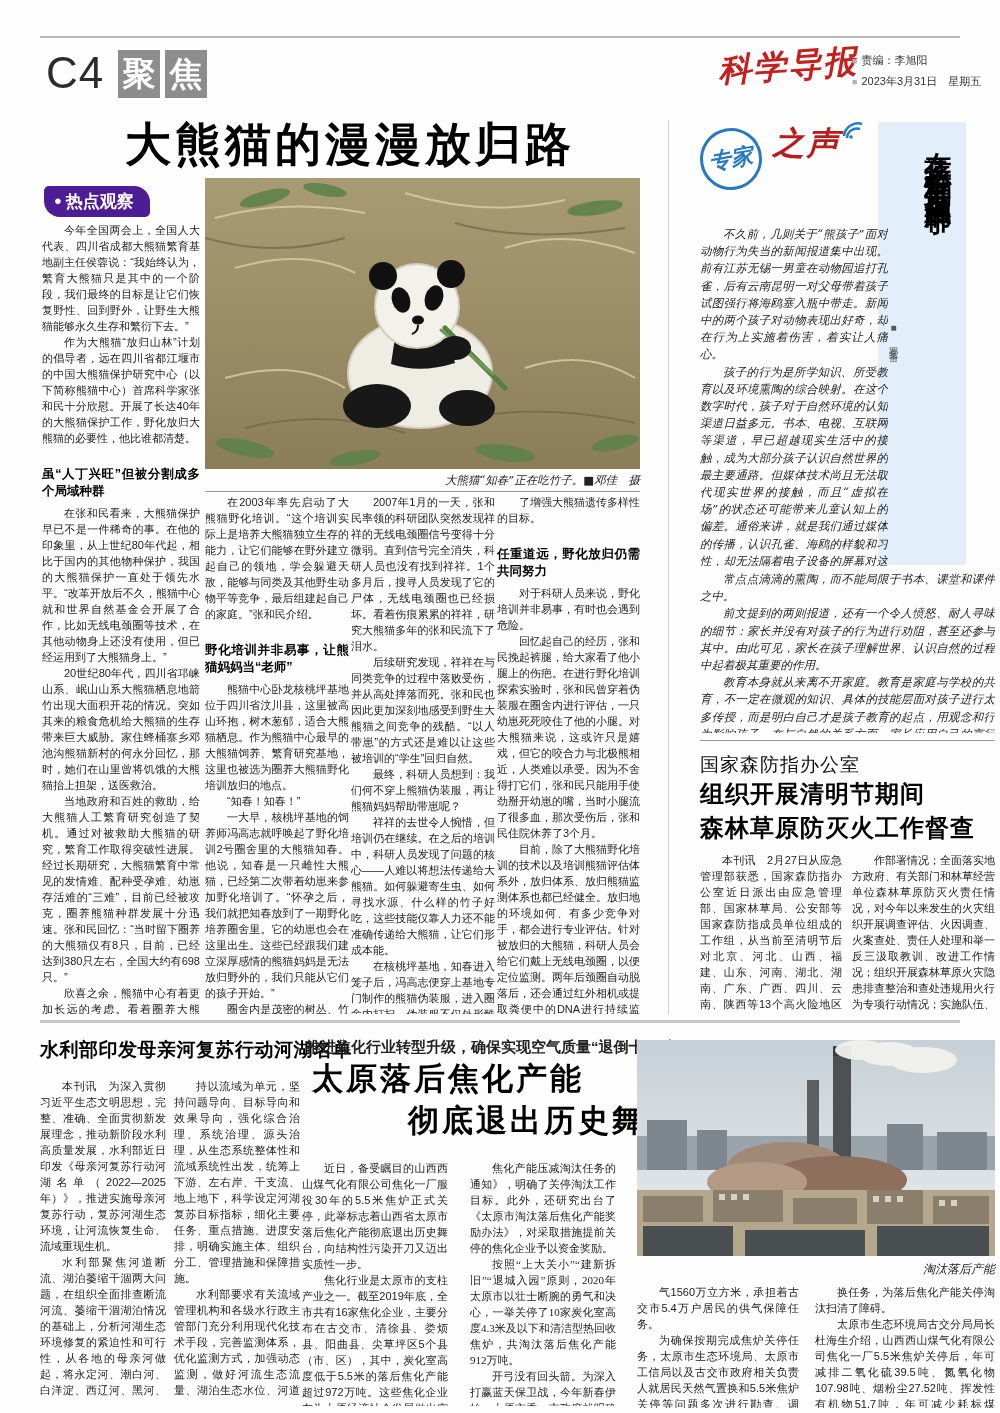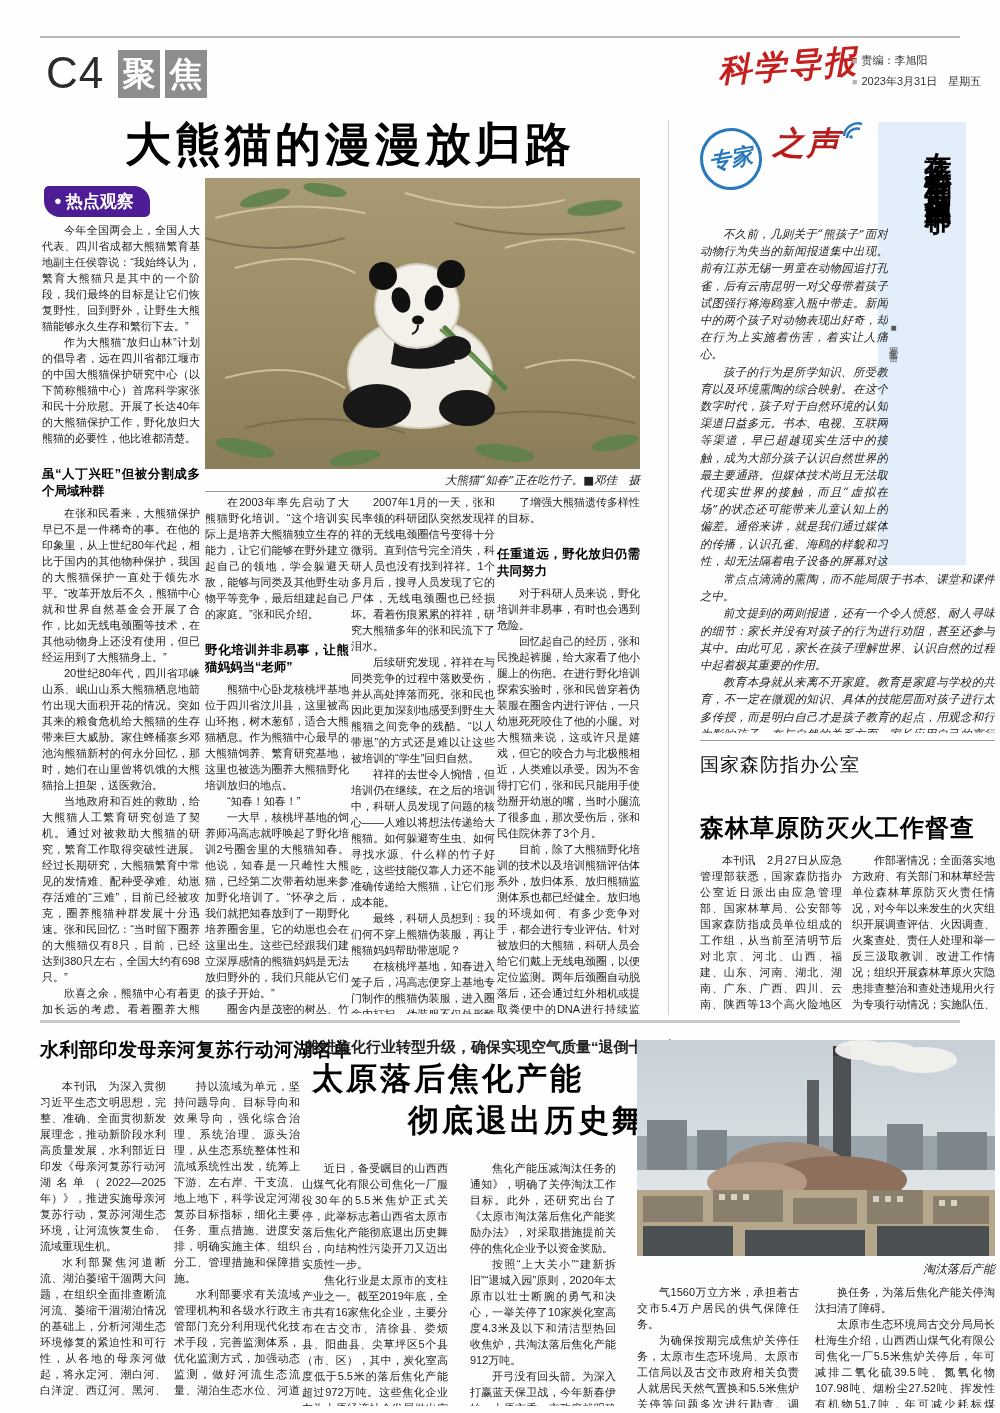--- a/index.html
+++ b/index.html
@@ -132,22 +132,22 @@
       <div class="para p">在2003年率先启动了大熊猫野化培训。“这个培训实际上是培养大熊猫独立生存的能力，让它们能够在野外建立起自己的领地，学会躲避天敌，能够与同类及其他野生动物平等竞争，最后组建起自己的家庭。”张和民介绍。</div>
       <div class="para h">野化培训并非易事，让熊猫妈妈当“老师”</div>
       <div class="para p">熊猫中心卧龙核桃坪基地位于四川省汶川县，这里被高山环抱，树木葱郁，适合大熊猫栖息。作为熊猫中心最早的大熊猫饲养、繁育研究基地，这里也被选为圈养大熊猫野化培训放归的地点。</div>
       <div class="para p">“知春！知春！”</div>
       <div class="para p">一大早，核桃坪基地的饲养师冯高志就呼唤起了野化培训2号圈舍里的大熊猫知春。他说，知春是一只雌性大熊猫，已经第二次带着幼崽来参加野化培训了。“怀孕之后，我们就把知春放到了一期野化培养圈舍里。它的幼崽也会在这里出生。这些已经跟我们建立深厚感情的熊猫妈妈是无法放归野外的，我们只能从它们的孩子开始。”</div>
       <div class="para p">圈舍内是茂密的树丛、竹林以及陡坡，鲜有人工痕迹。这片场地是为了保证幼崽出生后就能在近似野外的环境中生活而特别规划的。从出生起，熊猫宝宝都将由知春亲手抚养长大，不会有人为干预。冯高志介绍，这个方法叫“母兽带崽法”。让幼崽妈妈当野化培训的“老师”，既能避免人类影响，又能让幼崽更快地掌握生存技能。</div>
     </div>
   <div class="abs col" style="left:351px;top:494px;width:144px;height:520px;">
       <div class="para p">2007年1月的一天，张和民率领的科研团队突然发现祥祥的无线电颈圈信号变得十分微弱。直到信号完全消失，科研人员也没有找到祥祥。1个多月后，搜寻人员发现了它的尸体，无线电颈圈也已经损坏。看着伤痕累累的祥祥，研究大熊猫多年的张和民流下了泪水。</div>
       <div class="para p">后续研究发现，祥祥在与同类竞争的过程中落败受伤，并从高处摔落而死。张和民也因此更加深刻地感受到野生大熊猫之间竞争的残酷。“以人带崽”的方式还是难以让这些被培训的“学生”回归自然。</div>
+      <div class="para p">最终，科研人员想到：我们何不穿上熊猫伪装服，再让熊猫妈妈帮助带崽呢？</div>
       <div class="para p">祥祥的去世令人惋惜，但培训仍在继续。在之后的培训中，科研人员发现了问题的核心——人难以将想法传递给大熊猫。如何躲避寄生虫、如何寻找水源、什么样的竹子好吃，这些技能仅靠人力还不能准确传递给大熊猫，让它们形成本能。</div>
-      <div class="para p">最终，科研人员想到：我们何不穿上熊猫伪装服，再让熊猫妈妈帮助带崽呢？</div>
       <div class="para p">在核桃坪基地，知春进入笼子后，冯高志便穿上基地专门制作的熊猫伪装服，进入圈舍内打扫。伪装服不仅外形酷似大熊猫，还被抹上了大熊猫的粪便和分泌物。饲养师穿上它，在“野生”环境下出生的幼崽才不会意识到人类的存在，进而减轻对人类产生依赖感。</div>
     </div>
   <div class="abs col" style="left:497px;top:494px;width:143px;height:520px;">
       <div class="para p">了增强大熊猫遗传多样性的目标。</div>
       <div class="para h">任重道远，野化放归仍需共同努力</div>
       <div class="para p">对于科研人员来说，野化培训并非易事，有时也会遇到危险。</div>
       <div class="para p">回忆起自己的经历，张和民挽起裤腿，给大家看了他小腿上的伤疤。在进行野化培训探索实验时，张和民曾穿着伪装服在圈舍内进行评估，一只幼崽死死咬住了他的小腿。对大熊猫来说，这或许只是嬉戏，但它的咬合力与北极熊相近，人类难以承受。因为不舍得打它们，张和民只能用手使劲掰开幼崽的嘴，当时小腿流了很多血，那次受伤后，张和民住院休养了3个月。</div>
       <div class="para p">目前，除了大熊猫野化培训的技术以及培训熊猫评估体系外，放归体系、放归熊猫监测体系也都已经健全。放归地的环境如何、有多少竞争对手，都会进行专业评估。针对被放归的大熊猫，科研人员会给它们戴上无线电颈圈，以便定位监测。两年后颈圈自动脱落后，还会通过红外相机或提取粪便中的DNA进行持续监测。</div>
     </div>
 
@@ -173,20 +173,21 @@
       <div class="para p">孩子的行为是所学知识、所受教育以及环境熏陶的综合映射。在这个数字时代，孩子对于自然环境的认知渠道日益多元。书本、电视、互联网等渠道，早已超越现实生活中的接触，成为大部分孩子认识自然世界的最主要通路。但媒体技术尚且无法取代现实世界的接触，而且“虚拟在场”的状态还可能带来儿童认知上的偏差。通俗来讲，就是我们通过媒体的传播，认识孔雀、海鸥的样貌和习性，却无法隔着电子设备的屏幕对这些可爱的生物产生更多的共情，以至于在现实生活中遇到它们的时候，误以为它们也和虚拟世界中的数字形象一样，可以肆意触摸、踩踏甚至蹂躏。</div>
     </div>
   <div class="abs expert-text kai" style="left:700px;top:571px;width:295px;height:162px;">
       <div class="para p">常点点滴滴的熏陶，而不能局限于书本、课堂和课件之中。</div>
       <div class="para p">前文提到的两则报道，还有一个令人愤怒、耐人寻味的细节：家长并没有对孩子的行为进行劝阻，甚至还参与其中。由此可见，家长在孩子理解世界、认识自然的过程中起着极其重要的作用。</div>
       <div class="para p">教育本身就从来离不开家庭。教育是家庭与学校的共育，不一定在微观的知识、具体的技能层面对孩子进行太多传授，而是明白自己才是孩子教育的起点，用观念和行为影响孩子。在与自然的关系方面，家长应用自己的言行在孩子心中种下爱护自然的种子，带领孩子感受自然，以身作则引导孩子保护生态。在被电子信息包围的现代生活中，家长们不妨和孩子一起，从虚拟世界的刺激和精彩中走出来，脚踏实地，在广袤的土地上走一走，闻一闻植物的气息，听一听动物的鸣叫……认识这个世界的美丽，呵护这个世界的美丽。</div>
     </div>
   <div class="abs rule" style="left:700px;top:740px;width:295px;height:1px;background:#9a9a9a;"></div>
 
   <div class="abs forest-kicker" style="left:700px;top:752px;">国家森防指办公室</div>
+  <div class="abs forest-head" style="left:700px;top:778px;">组织开展清明节期间</div>
   <div class="abs forest-head" style="left:700px;top:812px;">森林草原防灭火工作督查</div>
   <div class="abs col" style="left:700px;top:852px;width:142px;height:162px;">
       <div class="para p">本刊讯　2月27日从应急管理部获悉，国家森防指办公室近日派出由应急管理部、国家林草局、公安部等国家森防指成员单位组成的工作组，从当前至清明节后对北京、河北、山西、福建、山东、河南、湖北、湖南、广东、广西、四川、云南、陕西等13个高火险地区开展森林草原防灭火工作督查。</div>
     </div>
   <div class="abs col" style="left:852px;top:852px;width:143px;height:162px;">
       <div class="para p">作部署情况；全面落实地方政府、有关部门和林草经营单位森林草原防灭火责任情况，对今年以来发生的火灾组织开展调查评估、火因调查、火案查处、责任人处理和举一反三汲取教训、改进工作情况；组织开展森林草原火灾隐患排查整治和查处违规用火行为专项行动情况；实施队伍、物资、扑火指挥三靠前和队伍集中备勤情况；制定完善属地火情信息报送管理办法、细化明确火情报送责任人和报送程序情况等。</div>
     </div>
 
   <div class="abs rule" style="left:40px;top:1020px;width:920px;height:3px;background:#c9c9c9;"></div>
 
@@ -200,21 +201,21 @@
       <div class="para p">水利部要求有关流域管理机构和各级水行政主管部门充分利用现代化技术手段，完善监测体系，优化监测方式，加强动态监测，做好河流生态流量、湖泊生态水位、河道外取用水、关键断面过流状况、地下水位变化、河湖水质、水生态变化等情况的动态监测与评估，动态掌握母亲河治理修复情况。要求流域管理机构和各级水行政主管部门加强对流域内、区域内母亲河复苏行动的组织实施进行协调、指导和监督，及时发现并解决问题。开展母亲河复苏行动典型案例评选和推广宣传，鼓励与引导社会公众发挥监督作用，动员社会各方力量共同参与母亲河复苏行动。</div>
     </div>
 
   <div class="abs coke-kicker" style="left:306px;top:1038px;">推进焦化行业转型升级，确保实现空气质量“退倒十”目标</div>
   <div class="abs coke-head" style="left:312px;top:1058px;">太原落后焦化产能</div>
   <div class="abs coke-head" style="left:408px;top:1100px;">彻底退出历史舞台</div>
   <div class="abs col" style="left:302px;top:1160px;width:146px;height:246px;">
       <div class="para p">近日，备受瞩目的山西西山煤气化有限公司焦化一厂服役30年的5.5米焦炉正式关停，此举标志着山西省太原市落后焦化产能彻底退出历史舞台，向结构性污染开刀又迈出实质性一步。</div>
       <div class="para p">焦化行业是太原市的支柱产业之一。截至2019年底，全市共有16家焦化企业，主要分布在古交市、清徐县、娄烦县、阳曲县、尖草坪区5个县（市、区），其中，炭化室高度低于5.5米的落后焦化产能超过972万吨。这些焦化企业在为太原经济社会发展做出突出贡献的同时，也因为高能耗、高污染、高排放，且产能规模小、分布范围广，给全市环境空气质量改善带来极大压力。因此，关停淘汰落后焦化产能，推动焦化行业转型升级迫在眉睫。</div>
     </div>
-  <div class="abs col" style="left:470px;top:1160px;width:146px;height:246px;">
+  <div class="abs col" style="left:470px;top:1160px;width:146px;height:246px;font-family:Liberation Serif, serif;">
       <div class="para p">焦化产能压减淘汰任务的通知》，明确了关停淘汰工作目标。此外，还研究出台了《太原市淘汰落后焦化产能奖励办法》，对采取措施提前关停的焦化企业予以资金奖励。</div>
       <div class="para p">按照“上大关小”“建新拆旧”“退城入园”原则，2020年太原市以壮士断腕的勇气和决心，一举关停了10家炭化室高度4.3米及以下和清洁型热回收焦炉，共淘汰落后焦化产能912万吨。</div>
       <div class="para p">开弓没有回头箭。为深入打赢蓝天保卫战，今年新春伊始，太原市委、市政府就明确提出，2023年太原环境空气综合污染指数要退出全国168个城市“倒十”目标，其中，关停淘汰山西西山煤气化有限公司焦化一厂炭化室5.5米焦炉成为重中之重。</div>
     </div>
 
   <div class="abs photo" style="left:637px;top:1040px;width:358px;height:216px;">
     <svg width="358" height="216" viewBox="0 0 358 216" xmlns="http://www.w3.org/2000/svg">
       <defs>
         <linearGradient id="sky" x1="0" y1="0" x2="0" y2="1">
           <stop offset="0" stop-color="#c6d0d6"></stop>

